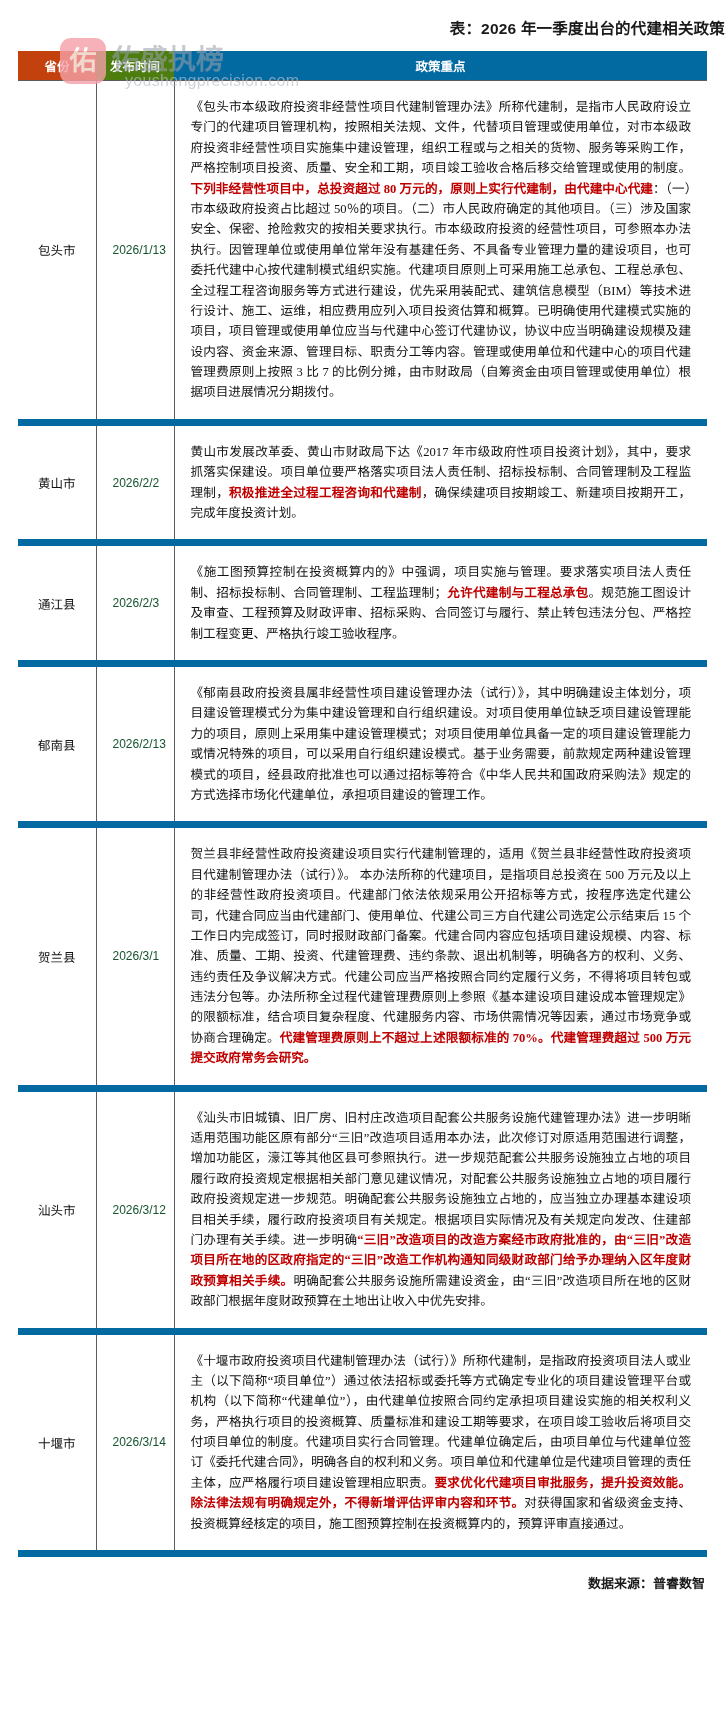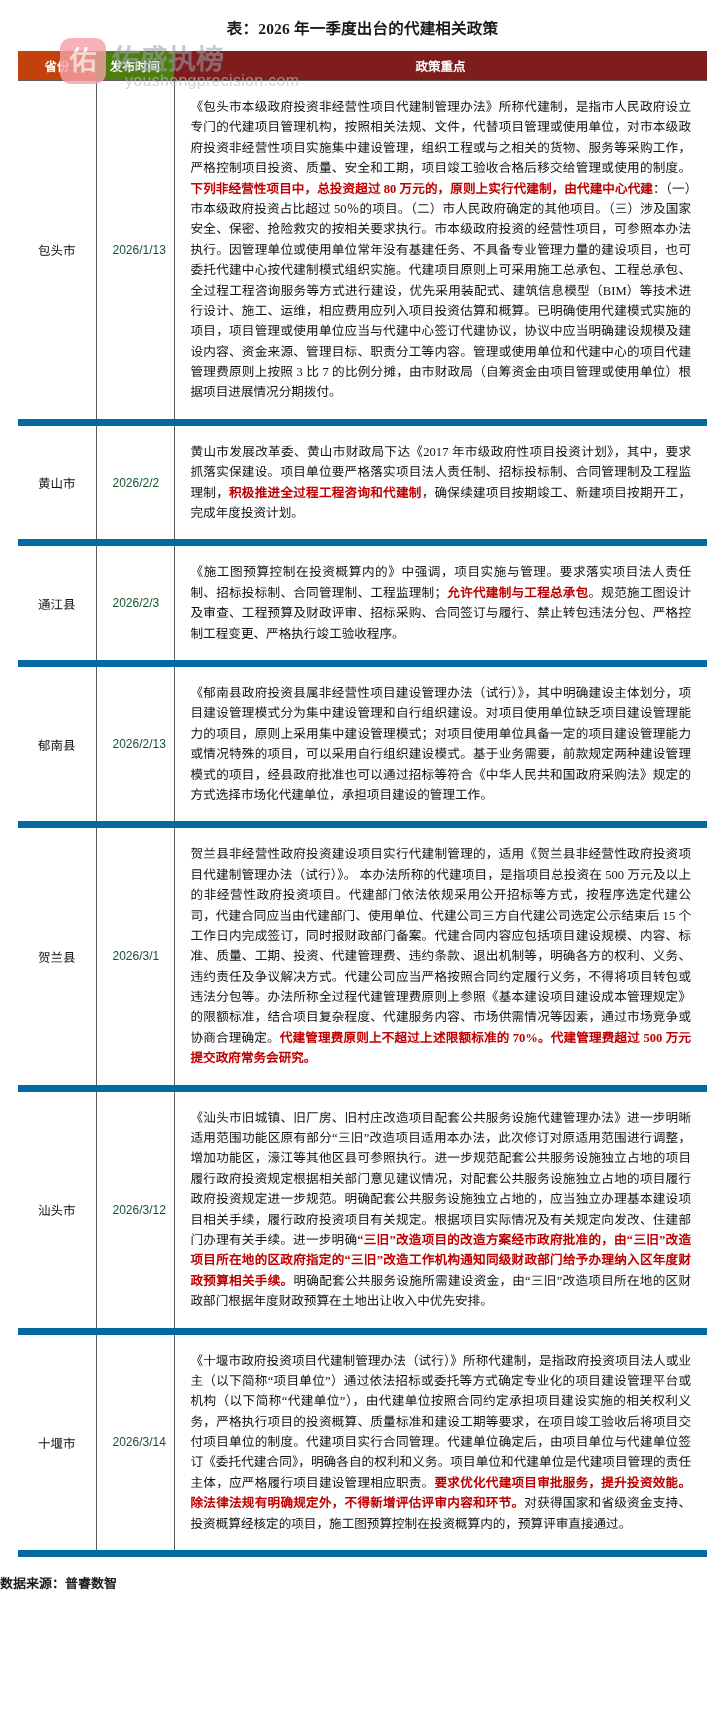--- a/index.html
+++ b/index.html
@@ -18,22 +18,22 @@
 
   .page {
     position: relative;
     width: 725px;
     box-sizing: border-box;
     padding: 0;
   }
 
   
   .table-title {
-    text-align: center;
-    font-family: Liberation Serif, serif;
+    text-align: right;
+    font-family: Liberation Sans, sans-serif;
     font-weight: bold;
     font-size: 15.5px;
     letter-spacing: 0.2px;
     padding: 16px 0 13px 0;
     color: #1a1a1a;
   }
 
   
   .watermark {
     position: absolute;
@@ -101,21 +101,21 @@
     font-weight: bold;
     font-size: 12.5px;
     height: 29px;
     padding: 0;
     text-align: center;
     vertical-align: middle;
     border: none;
   }
   th.col-prov  { width: 78px;  background: #c2410c; }
   th.col-date  { width: 78px;  background: #4d7c0f; }
-  th.col-focus { width: 533px; background: #7f1d1d; }
+  th.col-focus { width: 533px; background: #0369a1; }
 
   table.policy tbody td {
     border-bottom: 7px solid #0369a1;
     border-top: none;
     padding: 16px;
     vertical-align: middle;
   }
   tbody tr:first-child td { border-top: 1px solid #5c5c5c; }
 
   td.c-prov {
@@ -146,20 +146,21 @@
   td.c-focus p {
     margin: 0;
   }
   .hl {
     color: #c00000;
     font-weight: bold;
   }
 
   
   .source {
+    text-align: right;
     padding: 16px 20px 18px 0;
     font-family: "Liberation Sans", "DejaVu Sans", sans-serif;
     font-size: 13px;
     font-weight: bold;
     color: #1a1a1a;
   }
 </style>
 </head>
 <body>
 

